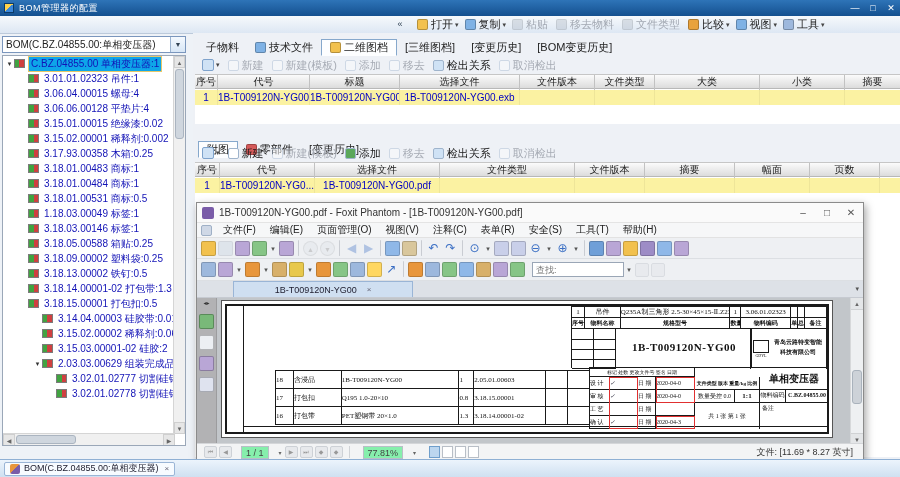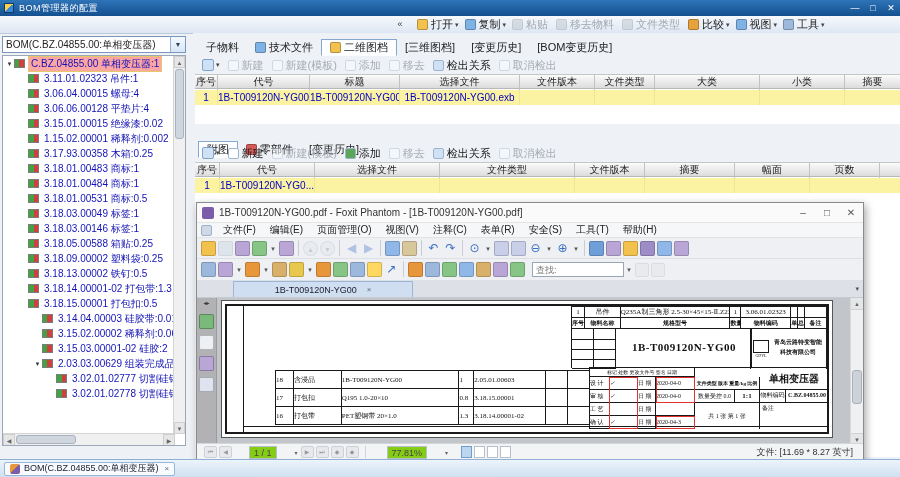--- a/index.html
+++ b/index.html
@@ -31,21 +31,21 @@
   .combo{position:absolute;left:2px;top:36px;width:184px;height:17px;background:#fff;border:1px solid #7a96bd;display:flex;align-items:center}
   .combo .cv{flex:1;padding-left:3px;font-size:10px;white-space:nowrap;overflow:hidden}
   .combo .cbtn{width:15px;height:15px;background:linear-gradient(#f4f9fe,#d7e6f6);border-left:1px solid #9ab2cf;text-align:center;font-size:7px;line-height:15px;color:#345}
   .treebox{position:absolute;left:2px;top:55px;width:184px;height:391px;background:#fff;border:1px solid #9aa7b8;overflow:hidden}
   .tree{position:absolute;left:0;top:0;width:170px}
   .titem{height:15px;display:flex;align-items:center;white-space:nowrap}
   .titem .arr{width:9px;font-size:7px;color:#333;text-align:center;flex:none}
   .bomic{flex:none;width:11px;height:9px;border:1px solid #7b7b7b;margin-right:3px;
     background:linear-gradient(90deg,#41a341 50%,#cf4040 50%)}
   .titem .tl{font-size:10px;color:#1212b6;padding:0 2px}
-  .titem .tl.sel{background:#fca5a5;border:1px solid #e6c86a}
+  .titem .tl.sel{background:#0ea5e9;border:1px solid #e6c86a}
   .lv0{padding-left:2px}.lv1{padding-left:16px}.lv2{padding-left:30px}.lv3{padding-left:44px}
   .vsb{position:absolute;right:0;top:0;width:12px;height:378px;background:#f0f0f0;border-left:1px solid #d5d5d5}
   .vsb i,.hsb i{display:block;font-style:normal;text-align:center;font-size:6px;color:#666;height:12px;line-height:12px;background:#e6e6e6;border:1px solid #cfcfcf}
   .vsb .thumb{position:absolute;left:1px;top:13px;width:9px;height:70px;background:#cfd6de;border:1px solid #aab4c0;border-radius:3px}
   .hsb{position:absolute;left:0;bottom:0;width:172px;height:12px;background:#f0f0f0;border-top:1px solid #d5d5d5;display:flex}
   .hsb i{width:12px}
   .hsb .thumb{flex:0 0 60px;margin:1px;background:#cfd6de;border:1px solid #aab4c0;border-radius:3px}
 
   
   .taskbar{position:absolute;left:0;top:459px;width:900px;height:18px;
@@ -114,21 +114,21 @@
   .fnav .collapse2{display:block;text-align:center;font-size:6px;color:#333;height:10px;line-height:10px}
   .fnav .nic{display:block;width:15px;height:15px;margin:6px auto 6px;border:1px solid rgba(0,0,0,.25);border-radius:2px}
   .fvsb{position:absolute;right:0;top:0;width:13px;height:100%;background:#eef0f2;border-left:1px solid #d6d8da}
   .fvsb i{display:block;font-style:normal;height:12px;line-height:12px;text-align:center;font-size:6px;color:#666;background:#e4e6e8;border-bottom:1px solid #d0d2d4}
   .fvsb .dn{position:absolute;bottom:0;width:100%;border-top:1px solid #d0d2d4;border-bottom:none}
   .fvsb .thumb{position:absolute;left:1px;top:72px;width:10px;height:34px;background:#cdd2d8;border:1px solid #a9b2bc;border-radius:3px}
   .page{position:absolute;left:24px;top:2px;width:612px;height:138px;background:#fff;border:1px solid #555}
   .frame{position:absolute;left:3px;top:3px;right:3px;bottom:3px;border:2px solid #1a1a1a}
   .fstatus{position:absolute;left:0;bottom:0;width:100%;height:17px;background:#f3f4f5;border-top:1px solid #d4d6d9;display:flex;align-items:center;font-size:9px;color:#444}
   .fsbtn{flex:none;width:13px;height:12px;margin:0 1px;background:#e7e9ec;border:1px solid #cdd1d6;border-radius:2px;text-align:center;font-size:6px;line-height:11px;color:#999}
-  .fsval{margin:0 16px;padding:0 4px;height:13px;line-height:12px;background:#84cc16;border:1px solid #b9bfc7}
+  .fsval{margin:0 8px;padding:0 4px;height:13px;line-height:12px;background:#86efac;border:1px solid #b9bfc7}
   .fsdd{font-size:6px;color:#666;margin:0 2px}
   .flay{flex:none;width:11px;height:12px;margin:0 1px;background:#fff;border:1px solid #b9bfc7}
   .flay.on{background:#bcd6ef;border-color:#6f9ecb}
   .finfo{margin-left:auto;margin-right:10px;font-size:9px;color:#333}
 
   
   .pdf{position:absolute;left:0;top:0;right:0;bottom:0;font-family:"Liberation Serif","DejaVu Serif",serif;color:#111}
   .ln{position:absolute;background:#1a1a1a}
   .cellrow{display:flex}
   .pc{border-right:1px solid #1a1a1a;border-bottom:1px solid #1a1a1a;overflow:hidden;text-align:center;white-space:nowrap}
@@ -232,21 +232,21 @@
 
         <div class="titem lv0">
           <span class="arr">▾</span>
           <span class="bomic"></span>
           <span class="tl sel">C.BZ.04855.00 单相变压器:1</span>
         </div>
 
         <div class="titem lv1">
           <span class="arr"></span>
           <span class="bomic"></span>
-          <span class="tl">3.11.01.02323 吊件:1</span>
+          <span class="tl">3.01.01.02323 吊件:1</span>
         </div>
 
 
         <div class="titem lv1">
           <span class="arr"></span>
           <span class="bomic"></span>
           <span class="tl">3.06.04.00015 螺母:4</span>
         </div>
 
         <div class="titem lv1">
@@ -257,21 +257,21 @@
 
         <div class="titem lv1">
           <span class="arr"></span>
           <span class="bomic"></span>
           <span class="tl">3.15.01.00015 绝缘漆:0.02</span>
         </div>
 
         <div class="titem lv1">
           <span class="arr"></span>
           <span class="bomic"></span>
-          <span class="tl">1.15.02.00001 稀释剂:0.002</span>
+          <span class="tl">3.15.02.00001 稀释剂:0.002</span>
         </div>
 
         <div class="titem lv1">
           <span class="arr"></span>
           <span class="bomic"></span>
           <span class="tl">3.17.93.00358 木箱:0.25</span>
         </div>
 
         <div class="titem lv1">
           <span class="arr"></span>
@@ -287,21 +287,21 @@
 
         <div class="titem lv1">
           <span class="arr"></span>
           <span class="bomic"></span>
           <span class="tl">3.18.01.00531 商标:0.5</span>
         </div>
 
         <div class="titem lv1">
           <span class="arr"></span>
           <span class="bomic"></span>
-          <span class="tl">3.18.03.00049 标签:1</span>
+          <span class="tl">1.18.03.00049 标签:1</span>
         </div>
 
         <div class="titem lv1">
           <span class="arr"></span>
           <span class="bomic"></span>
           <span class="tl">3.18.03.00146 标签:1</span>
         </div>
 
         <div class="titem lv1">
           <span class="arr"></span>
@@ -549,20 +549,21 @@
       <span>文件类型</span>
       <span>文件版本</span>
       <span>摘要</span>
       <span>幅面</span>
       <span>页数</span>
     </div>
   <div class="trow t2" style="left:195px;top:178px;width:705px">
 
   <span>1</span>
       <span>1B-T009120N-YG0...</span>
+      <span>1B-T009120N-YG00.pdf</span>
       <span></span>
       <span></span>
       <span></span>
       <span></span>
       <span></span>
     </div>
 
   <div class="fox">
     <div class="ftit">
       <span class="fic"></span>

